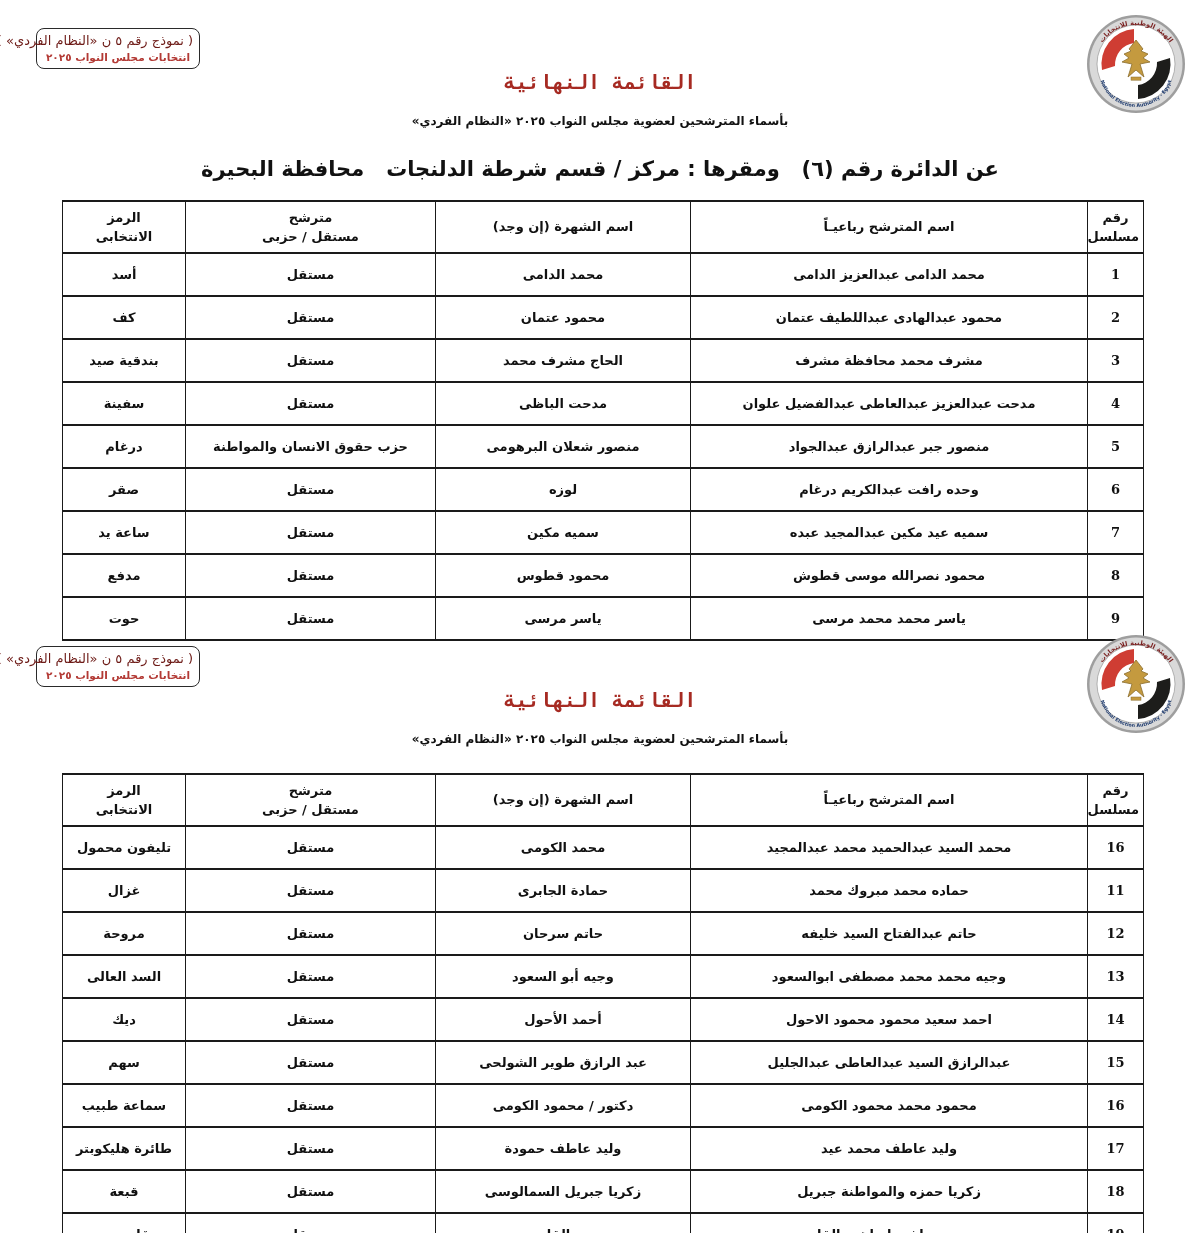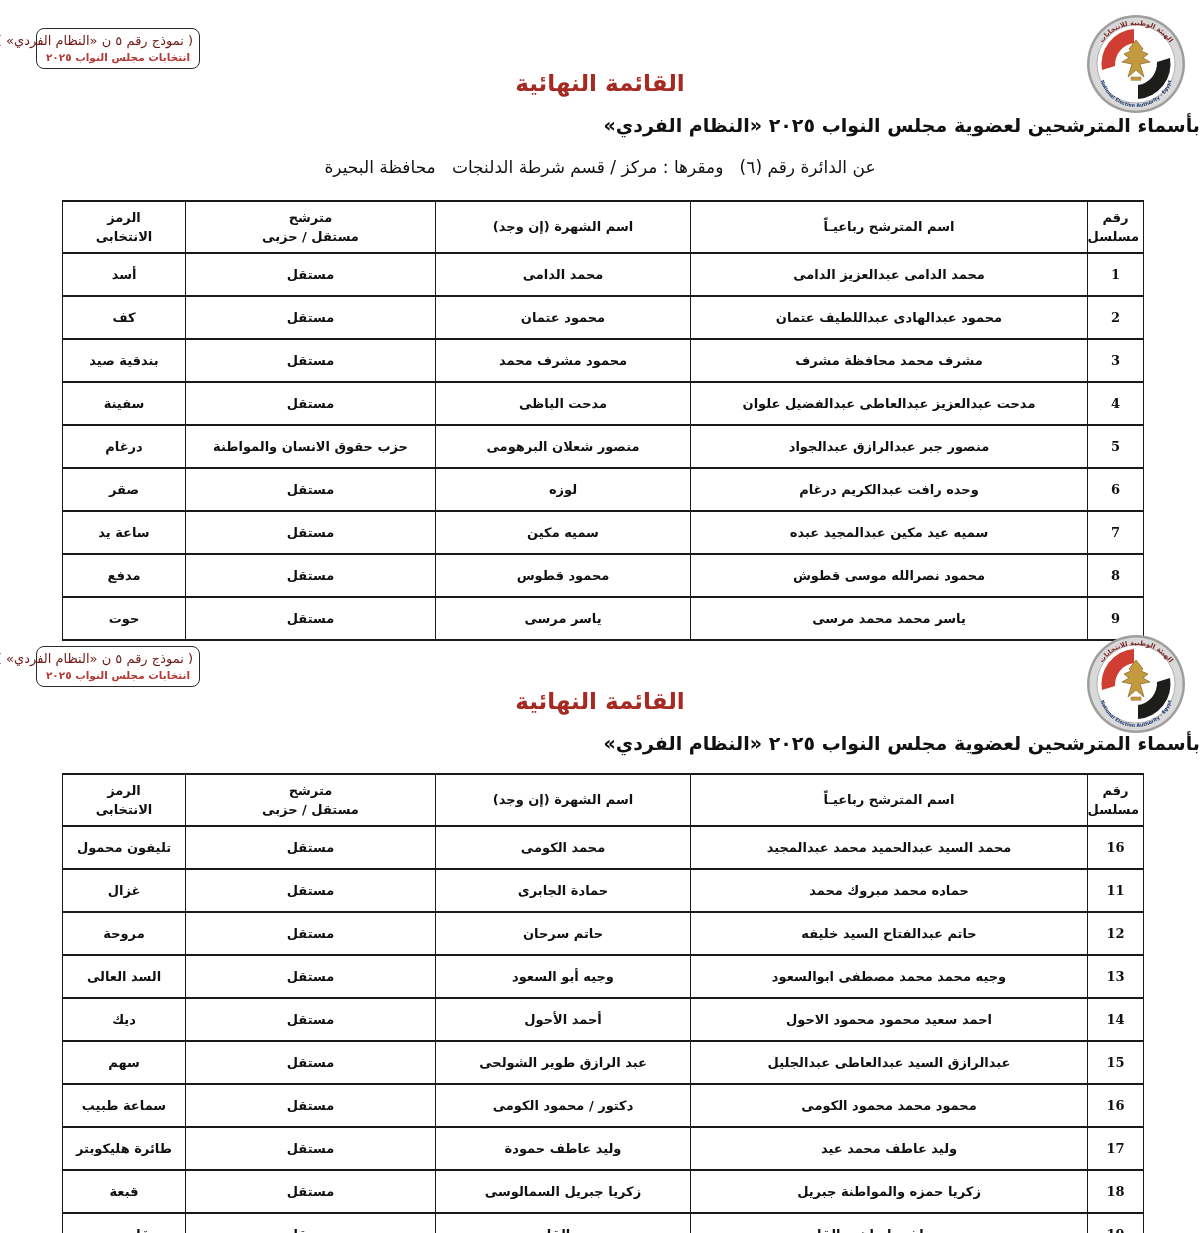--- a/index.html
+++ b/index.html
@@ -9,23 +9,23 @@
     --accent:#a62a22;--stamp-red:#b33a35;--stamp-dark:#6d1a16;--line:#1a1a1a;
   }
   .stamp{
     position:absolute;left:36px;width:150px;border:1.6px solid #2a2a2a;border-radius:8px;
     padding:3px 6px;text-align:center;direction:rtl;line-height:1.4;background:#fff;
   }
   .stamp .l1{font-size:13px;font-weight:normal;color:var(--stamp-dark);white-space:nowrap;}
   .stamp .l2{font-size:10.5px;font-weight:bold;color:var(--stamp-red);white-space:nowrap;}
   .logo{position:absolute;left:1086px;width:100px;height:100px;}
   .center-line{position:absolute;left:0;width:100%;text-align:center;direction:rtl;color:#111;}
-  .title{font-size:23px;font-weight:bold;color:var(--accent);}
-  .subtitle{font-size:19px;font-weight:bold;text-align:right;}
-  .district{font-size:17px;font-weight:normal;white-space:pre;text-align:center;}
+  .title{font-size:20px;font-weight:bold;color:var(--accent);font-family:Liberation Mono, monospace;}
+  .subtitle{font-size:12px;font-weight:bold;}
+  .district{font-size:21px;font-weight:bold;white-space:pre;text-align:center;}
   table.list{
     position:absolute;left:62px;width:1081px;border-collapse:collapse;direction:rtl;
     table-layout:fixed;background:#fff;
   }
   table.list th,table.list td{
     border:1.5px solid var(--line);border-top:2.5px solid var(--line);border-bottom:2.5px solid var(--line);
     text-align:center;vertical-align:middle;font-weight:bold;color:#111;
     padding:2px 4px;overflow:hidden;
   }
   table.list th{height:46px;font-size:13px;white-space:pre-line;line-height:1.5;}
@@ -98,21 +98,21 @@
         <tr>
           <td class="col-serial">2</td>
           <td class="col-name">محمود عبدالهادى عبداللطيف عتمان</td>
           <td class="col-shohra">محمود عتمان</td>
           <td class="col-party">مستقل</td>
           <td class="col-symbol">كف</td>
         </tr>
         <tr>
           <td class="col-serial">3</td>
           <td class="col-name">مشرف محمد محافظة مشرف</td>
-          <td class="col-shohra">محمود مشرف محمد</td>
+          <td class="col-shohra">الحاج مشرف محمد</td>
           <td class="col-party">مستقل</td>
           <td class="col-symbol">بندقية صيد</td>
         </tr>
         <tr>
           <td class="col-serial">4</td>
           <td class="col-name">مدحت عبدالعزيز عبدالعاطى عبدالفضيل علوان</td>
           <td class="col-shohra">مدحت الباظى</td>
           <td class="col-party">مستقل</td>
           <td class="col-symbol">سفينة</td>
         </tr>

